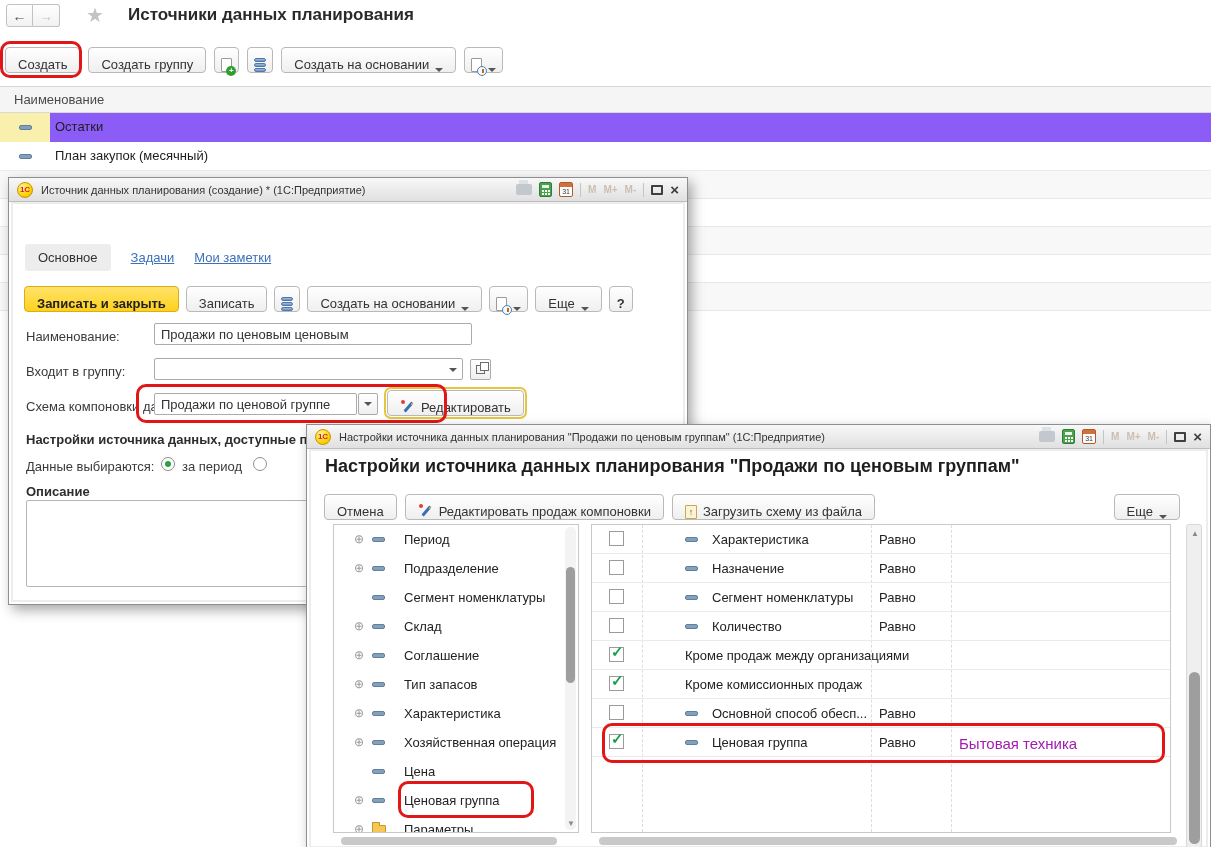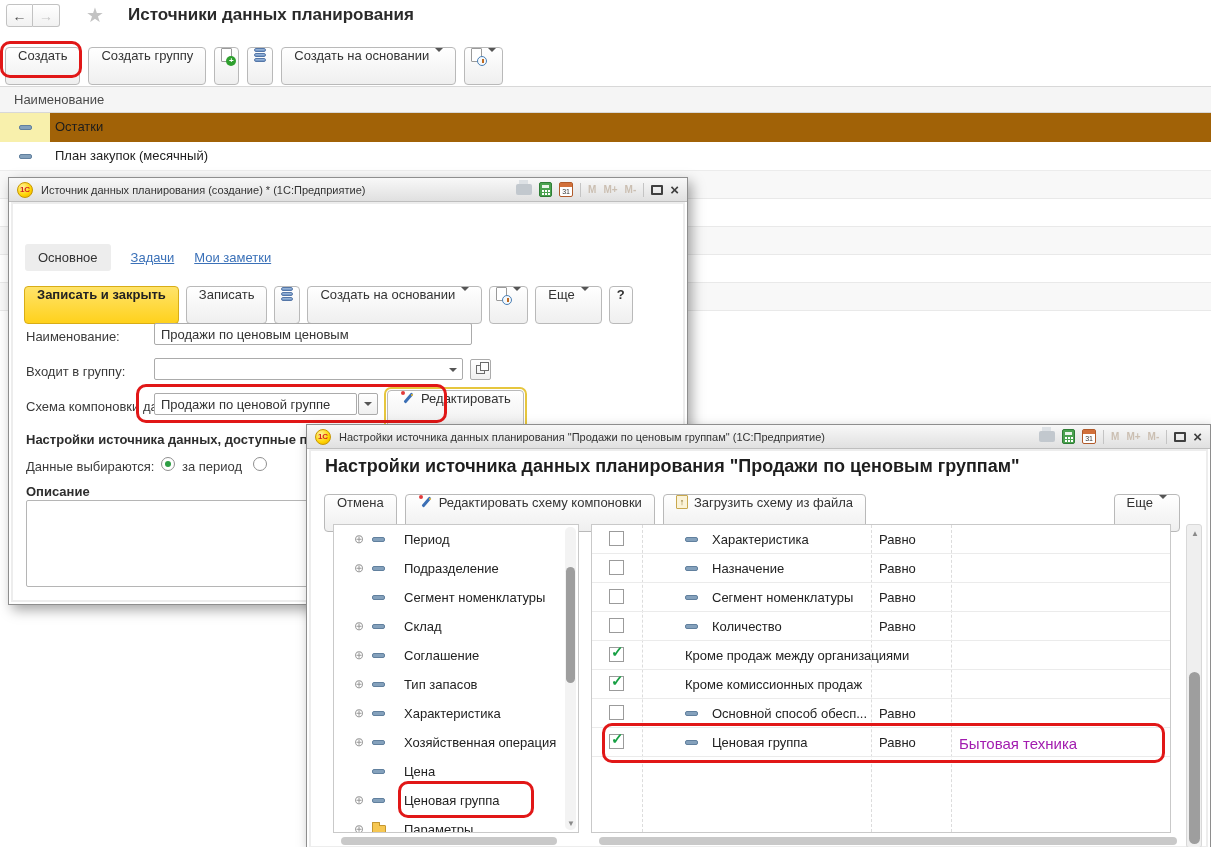--- a/index.html
+++ b/index.html
@@ -1,21 +1,21 @@
 <!DOCTYPE html>
 <html><head>
 <meta charset="utf-8">
 <style>
   * { margin:0; padding:0; box-sizing:border-box; }
   html,body { width:1211px; height:847px; overflow:hidden; background:#fff;
     font-family:"Liberation Sans", sans-serif; }
   .screen { position:relative; width:1211px; height:847px; background:#fff; }
 
   
-  .btn { display:inline-flex; align-items:flex-start; gap:6px; height:38px; padding:0 12px;
+  .btn { display:inline-flex; align-items:flex-end; gap:6px; height:26px; padding:0 12px;
     background:linear-gradient(#ffffff,#efefef); border:1px solid #b9b9b9; border-radius:4px;
     font-size:13px; color:#333; white-space:nowrap; cursor:default; }
   .btn.yellow { background:linear-gradient(#ffe36a,#ffd11c); border-color:#d8ad17; font-weight:bold; color:#222; }
   .btn.icon-only { padding:0 6px; }
   .arr { width:0; height:0; border-left:4px solid transparent; border-right:4px solid transparent;
     border-top:4px solid #555; display:inline-block; }
 
   
   .topbar { position:absolute; left:0; top:0; width:100%; height:40px; background:#fff; }
   .navgroup { position:absolute; left:6px; top:4px; display:flex; }
@@ -29,21 +29,21 @@
   .main-toolbar { position:absolute; left:5px; top:47px; display:flex; gap:8px; align-items:center; }
 
   
   .list-header { position:absolute; left:0; top:86px; width:100%; height:27px; background:#f5f5f5;
     border-top:1px solid #d8d8d8; border-bottom:1px solid #d8d8d8; font-size:13px; color:#4a4a4a;
     display:flex; align-items:center; padding-left:14px; }
   .list-row { position:absolute; left:0; width:100%; height:29px; font-size:13px; color:#1d1d1d; }
   .list-row .icon-cell { position:absolute; left:0; top:0; bottom:0; width:50px;
     display:flex; align-items:center; justify-content:center; }
   .list-row .row-label { position:absolute; left:55px; top:6px; }
-  .row-sel { top:113px; background:#a16207; }
+  .row-sel { top:113px; background:#8b5cf6; }
   .row-sel .icon-cell { background:#f8f0ac; }
   .row-plain { top:142px; background:#fff; border-bottom:1px solid #ececec; }
   .stripe { position:absolute; left:0; width:100%; height:28px; border-bottom:1px solid #e9e9e9; }
 
   
   .dash { width:13px; height:5px; background:#84a1bc; border:1px solid #61809e; border-radius:2px; display:inline-block; }
   .expand-g { font-size:12px; color:#9a9a9a; line-height:1; }
   .folder { width:14px; height:10px; background:#f6c752; border:1px solid #c49730; border-radius:1px; position:relative; display:inline-block; }
   .folder::before { content:""; position:absolute; top:-4px; left:-1px; width:6px; height:3px;
     background:#f6c752; border:1px solid #c49730; border-bottom:none; border-radius:1px 1px 0 0; }
@@ -330,21 +330,21 @@
     <div class="frame-border" style="bottom:0;"></div>
 
     <div class="wheading" style="left:18px; top:31px;">Настройки источника данных планирования "Продажи по ценовым группам"</div>
 
     <div style="position:absolute; left:17px; top:69px; right:0; display:flex; gap:8px; align-items:center;">
       <div class="btn">
           <span>Отмена</span>
         </div>
       <div class="btn">
         <span class="icon-wand"></span>
-        <span>Редактировать схему компоновки</span>
+        <span>Редактировать продаж компоновки</span>
       </div>
       <div class="btn">
         <span class="icon-load"><span>↑</span></span>
         <span>Загрузить схему из файла</span>
       </div>
       <div class="btn" style="margin-left:auto; margin-right:30px;">
         <span>Еще</span>
         <span class="arr"></span>
       </div>
     </div>

